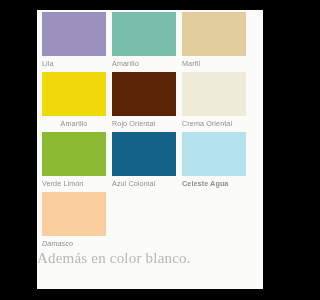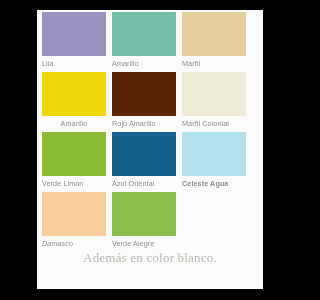--- a/index.html
+++ b/index.html
@@ -55,23 +55,23 @@
     padding-top: 2px;
     padding-bottom: 3px;
     white-space: nowrap;
     letter-spacing: 0.1px;
   }
   #footer-note {
     position: absolute;
     left: 0;
     top: 240px;
     width: 226px;
-    text-align: center;
+    text-align: left;
     font-family: "Liberation Serif", serif;
-    font-size: 13px;
+    font-size: 15px;
     color: #b8b7b5;
     letter-spacing: 0.2px;
   }
 </style>
 </head>
 <body>
 
 <div id="root" style="background-color: rgb(0, 0, 0);">
   <div id="card" style="background-color: rgb(251, 251, 250);">
 
@@ -92,52 +92,48 @@
         <span class="swatch-label" style="color: rgb(141, 141, 141);">Marfil</span>
       </div>
 
       <div class="swatch-cell">
         <span class="swatch-chip" style="background-color: rgb(239, 217, 11);"></span>
         <span class="swatch-label" style="color: rgb(141, 141, 141); text-align: center;">Amarillo</span>
       </div>
 
       <div class="swatch-cell">
         <span class="swatch-chip" style="background-color: rgb(92, 36, 6);"></span>
-        <span class="swatch-label" style="color: rgb(141, 141, 141);">Rojo Amarillo</span>
+        <span class="swatch-label" style="color: rgb(141, 141, 141);">Rojo Oriental</span>
       </div>
 
       <div class="swatch-cell">
         <span class="swatch-chip" style="background-color: rgb(238, 236, 214);"></span>
-        <span class="swatch-label" style="color: rgb(141, 141, 141);">Marfil Colonial</span>
+        <span class="swatch-label" style="color: rgb(141, 141, 141);">Crema Oriental</span>
       </div>
 
       <div class="swatch-cell">
         <span class="swatch-chip" style="background-color: rgb(140, 187, 51);"></span>
         <span class="swatch-label" style="color: rgb(141, 141, 141);">Verde Limón</span>
       </div>
 
       <div class="swatch-cell">
         <span class="swatch-chip" style="background-color: rgb(20, 98, 138);"></span>
-        <span class="swatch-label" style="color: rgb(141, 141, 141);">Azul Oriental</span>
+        <span class="swatch-label" style="color: rgb(141, 141, 141);">Azul Colonial</span>
       </div>
 
       <div class="swatch-cell">
         <span class="swatch-chip" style="background-color: rgb(179, 226, 237);"></span>
         <span class="swatch-label" style="color: rgb(141, 141, 141); font-weight: bold;">Celeste Agua</span>
       </div>
 
       <div class="swatch-cell">
         <span class="swatch-chip" style="background-color: rgb(249, 205, 158);"></span>
         <span class="swatch-label" style="color: rgb(141, 141, 141); font-style: italic;">Damasco</span>
       </div>
 
 
-      <div class="swatch-cell">
-        <span class="swatch-chip" style="background-color: rgb(140, 187, 79);"></span>
-        <span class="swatch-label" style="color: rgb(141, 141, 141);">Verde Alegre</span>
-      </div>
 
     </div>
 
     <div id="footer-note" style="color: rgb(184, 183, 181);">Además en color blanco.</div>
 
   </div>
 </div>
 
 </body></html>

